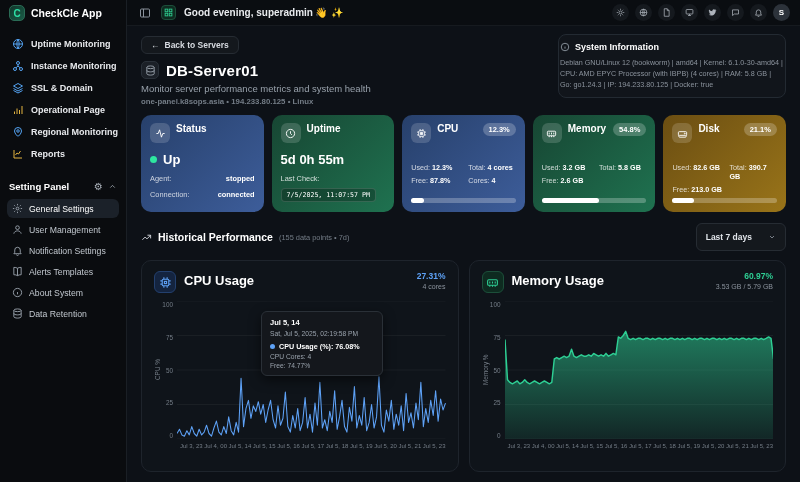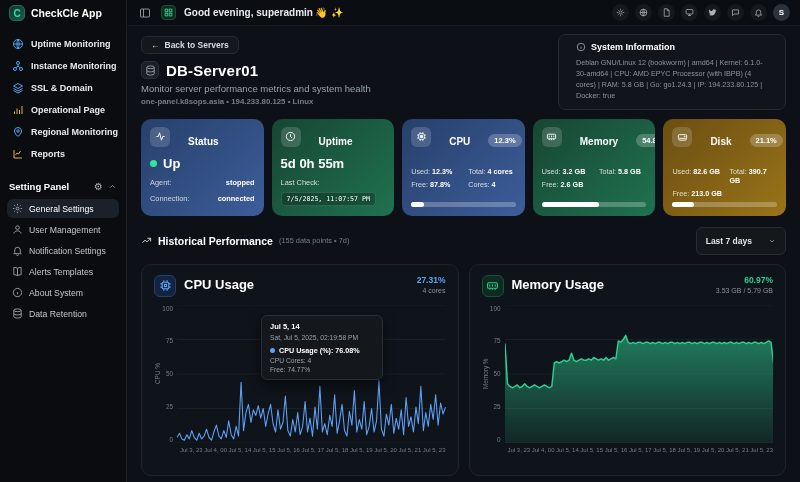--- a/index.html
+++ b/index.html
@@ -40,32 +40,32 @@
   .main { flex:1; padding:8px 14px 10px 14px; overflow:hidden; }
   .top-row { display:flex; justify-content:space-between; align-items:flex-start; }
   .back-btn { display:inline-flex; align-items:center; gap:5px; background:#14181d; border:1px solid #262c33; border-radius:6px; padding:3px 9px; font-size:8.5px; font-weight:600; color:#d6dae0; cursor:pointer; }
   .server-title-row { display:flex; align-items:center; gap:7px; margin-top:7px; }
   .server-icon { width:18px; height:18px; border-radius:5px; background:#1b2027; border:1px solid #2a3139; display:flex; align-items:center; justify-content:center; color:#9aa3ad; }
   .server-icon svg { width:11px; height:11px; }
   .page-title { font-size:15px; font-weight:800; color:#fff; letter-spacing:0.2px; }
   .subtitle { font-size:9.5px; color:#98a1ab; margin-top:4px; }
   .meta { font-size:7.8px; font-weight:600; color:#747d87; margin-top:3px; }
 
-  .sysinfo { width:228px; background:#11151b; border:1px solid #232a32; border-radius:8px; padding:7px 17px; flex-shrink:0; }
+  .sysinfo { width:228px; background:#11151b; border:1px solid #232a32; border-radius:8px; padding:7px 1px; flex-shrink:0; }
   .sysinfo-head { display:flex; gap:5px; align-items:center; font-size:9px; font-weight:700; color:#fff; }
   .sysinfo-head svg { width:10px; height:10px; color:#9aa3ad; }
   .sysinfo-body { margin-top:5px; font-size:7.2px; line-height:1.55; color:#8b939d; }
 
   
   .cards-row { display:flex; gap:8px; margin-top:9px; }
   .scard { flex:1; border-radius:10px; padding:8px 9px; height:97px; position:relative; color:#fff; overflow:hidden; }
   .scard.blue  { background:linear-gradient(135deg,#27406b 0%,#3d5d9a 100%); }
   .scard.green { background:linear-gradient(135deg,#174633 0%,#1f7250 100%); }
   .scard.amber { background:linear-gradient(135deg,#6b4e12 0%,#997419 100%); }
-  .scard-head { display:flex; align-items:flex-end; gap:18px; }
+  .scard-head { display:flex; align-items:flex-start; gap:6px; }
   .scard-chip { width:20px; height:20px; border-radius:6px; background:rgba(255,255,255,0.16); display:flex; align-items:center; justify-content:center; flex-shrink:0; }
   .scard-chip svg { width:11px; height:11px; color:#fff; }
   .scard-title { font-size:10px; font-weight:700; }
   .scard-badge { margin-left:auto; background:rgba(255,255,255,0.22); border-radius:8px; padding:2px 6px; font-size:7.5px; font-weight:700; }
   .status-value { font-size:13px; font-weight:800; display:flex; align-items:center; gap:6px; margin-top:9px; }
   .dot { width:7px; height:7px; border-radius:50%; background:#2ee6a0; }
   .kv { display:flex; justify-content:space-between; font-size:7.4px; margin-top:7px; }
   .kv .k { color:rgba(255,255,255,0.75); } .kv .v { font-weight:700; }
   .uptime-value { font-size:13px; font-weight:800; margin-top:9px; }
   .lastcheck-label { font-size:7.4px; color:rgba(255,255,255,0.8); margin-top:7px; }

